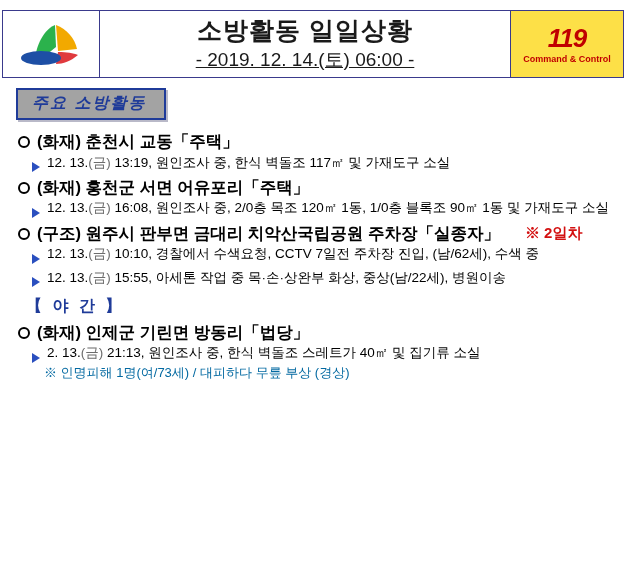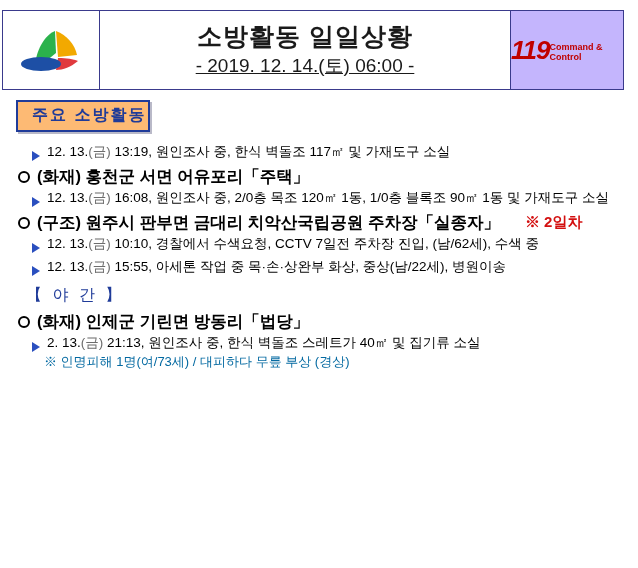--- a/index.html
+++ b/index.html
@@ -18,21 +18,21 @@
     position: relative;
     width: 638px;
     height: 568px;
     box-sizing: border-box;
   }
 
   
   .header {
     position: relative;
     margin: 10px 14px 0 2px;
-    height: 80px;
+    height: 68px;
     border: 1px solid #3a3a8c;
     box-sizing: border-box;
     display: flex;
     align-items: stretch;
     background: #ffffff;
     gap: 38px;
   }
   .logo-cell {
     width: 96px;
     border-right: 1px solid #3a3a8c;
@@ -68,24 +68,24 @@
     color: #1a1a1a;
     margin-top: 3px;
     letter-spacing: 0px;
     white-space: nowrap;
     text-decoration: underline;
   }
   .brand-cell {
     width: 112px;
     border-left: 1px solid #3a3a8c;
     display: flex;
-    flex-direction: row;
+    flex-direction: column;
     align-items: center;
     justify-content: center;
-    background: #c4b5fd;
+    background: #fde047;
   }
   .brand-119 {
     font-size: 26px;
     font-weight: bold;
     color: #c00000;
     font-style: italic;
     letter-spacing: -1px;
     line-height: 1;
   }
   .brand-sub {
@@ -94,27 +94,28 @@
     color: #c00000;
     margin-top: 3px;
     letter-spacing: 0px;
   }
 
   
   .section-tag {
     margin: 10px 0 6px 16px;
     display: inline-block;
     border: 2px solid #1f3b99;
-    padding: 3px 2px 4px 14px;
+    padding: 3px 18px 4px 14px;
     font-size: 16px;
     font-weight: bold;
     color: #1f3b99;
     letter-spacing: 2px;
-    background: #fdba74;
+    background: #a3a3a3;
     box-shadow: 2px 2px 0 #b9b9c8;
+    font-style: italic;
   }
 
   
   .content {
     margin: 4px 10px 0 10px;
   }
   .item {
     margin-top: 5px;
   }
   .item-head {
@@ -166,21 +167,21 @@
   .gray { color: #6d6d6d; }
   .note-line {
     font-size: 13px;
     margin: 1px 0 0 34px;
     color: #0369a1;
   }
 
   
   .night-label {
     font-size: 16px;
-    font-weight: normal;
+    font-weight: bold;
     color: #1f3b99;
     margin: 9px 0 2px 16px;
     letter-spacing: 3px;
   }
 </style>
 </head>
 <body>
 
 <div class="page">
 
@@ -206,20 +207,24 @@
     </div>
   </div>
 
   
   <div class="section-tag">주요  소방활동</div>
 
   
   <div class="content">
     <div id="day-list">
         <div class="item">
+          <div class="item-head">
+            <span class="bullet-circle"></span>
+            <span class="head-text">(화재) 춘천시 교동「주택」</span>
+          </div>
           <div class="item-detail">
             <span class="bullet-tri"></span>
             <span class="detail-text"><span>12. 13.</span><span class="gray">(금)</span><span> 13:19, 원인조사 중, 한식 벽돌조 117㎡ 및 가재도구 소실</span></span>
           </div>
         </div>
         <div class="item">
           <div class="item-head">
             <span class="bullet-circle"></span>
             <span class="head-text">(화재) 홍천군 서면 어유포리「주택」</span>
           </div>

